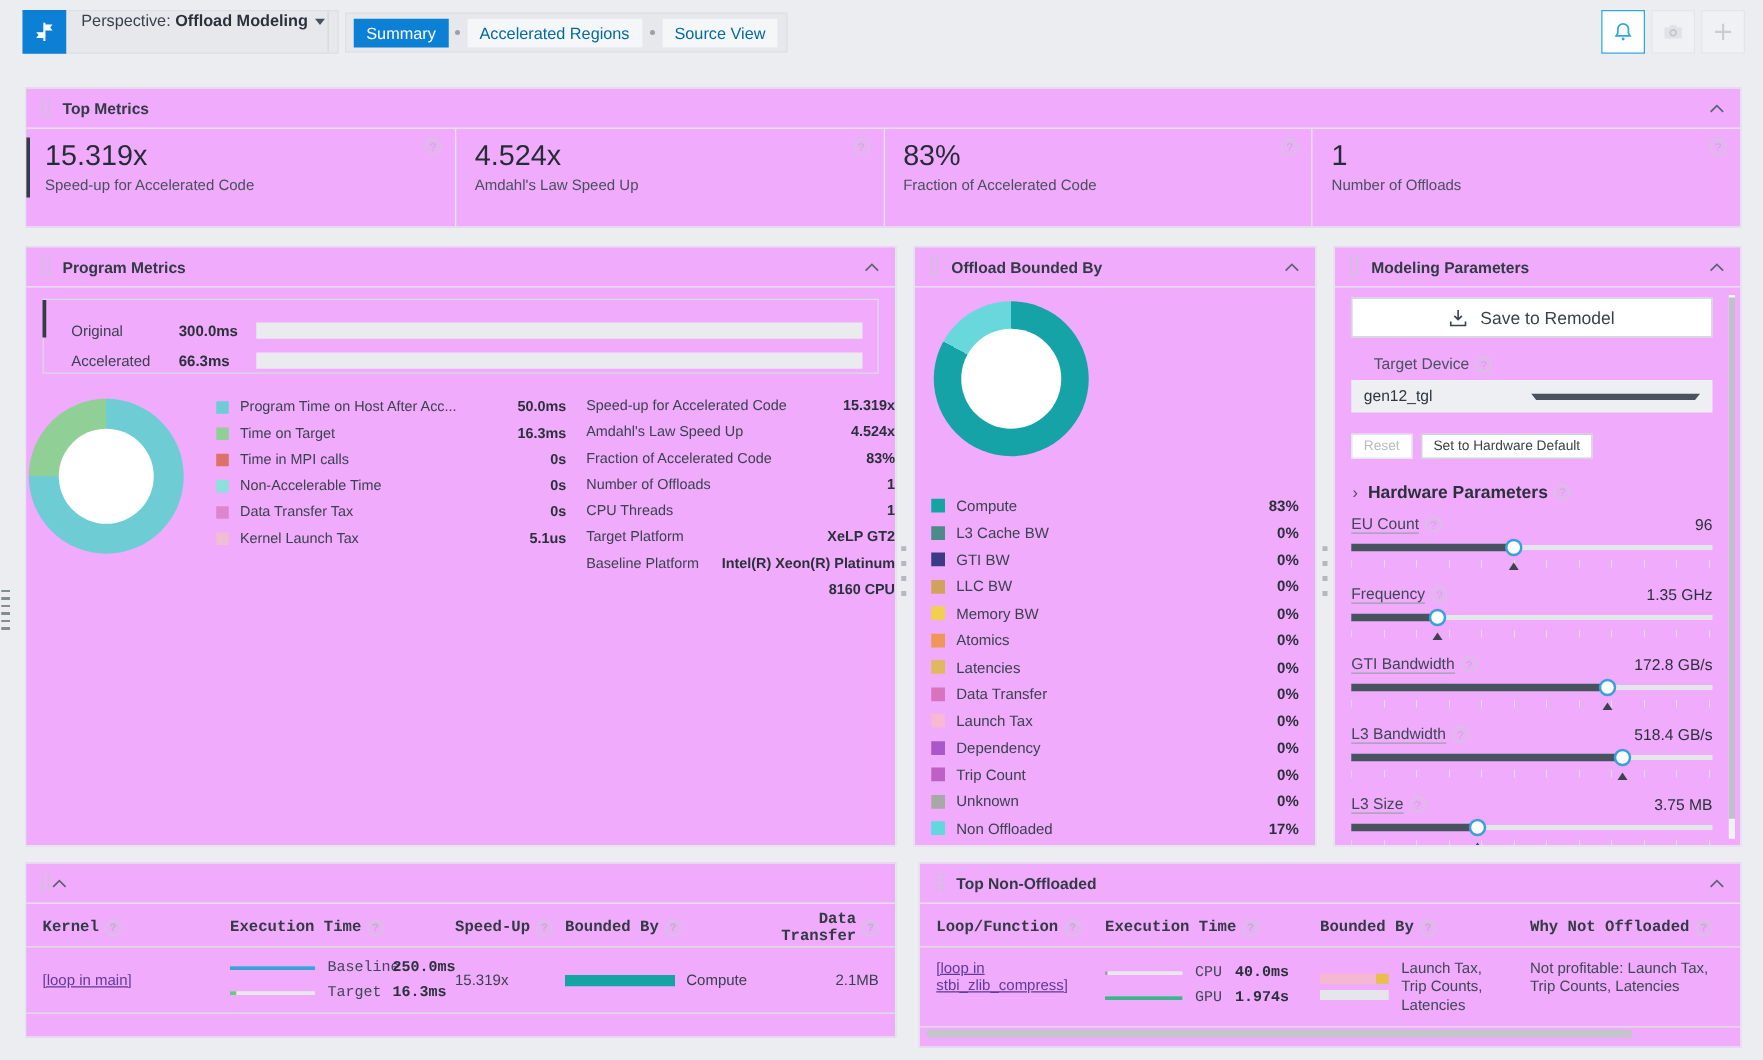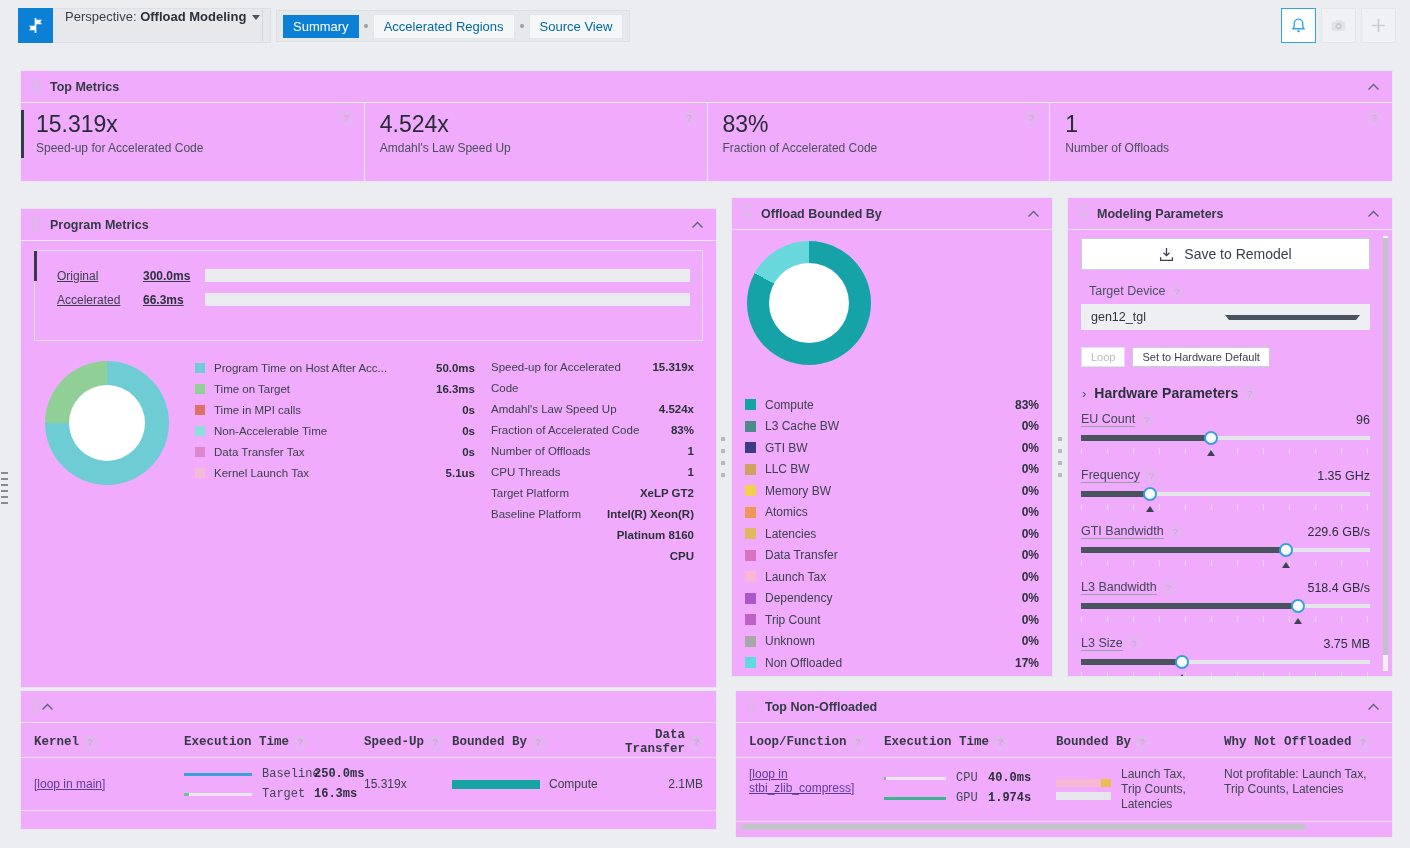--- a/index.html
+++ b/index.html
@@ -40,29 +40,29 @@
   
   .tm-cells { display:grid; grid-template-columns:repeat(4,1fr); height:78px; }
   .tm-cell { position:relative; padding:8px 14px 0 15px; border-left:1px solid #e5e8ec; }
   .tm-cell:first-child { border-left:none; }
   .tm-accent { position:absolute; left:0; top:7px; width:3px; height:48px; background:#343b46; }
   .tm-value { font-size:23px; color:#262c36; }
   .tm-label { font-size:12px; color:#49505c; margin-top:3px; }
   .tm-help { position:absolute; right:11px; top:8px; }
 
   
-  .pm-bars { position:relative; margin:9px 13px 0 13px; border:1px solid #d9dce1; padding:13px 12px 31px 12px;text-decoration:underline; }
+  .pm-bars { position:relative; margin:9px 13px 0 13px; border:1px solid #d9dce1; padding:13px 12px 0 12px; }
   .pm-accent { position:absolute; left:-1px; top:0px; width:3px; height:30px; background:#343b46; }
   .bar-row { display:grid; grid-template-columns:86px 62px 1fr; align-items:center; height:15px; margin:4px 0 9px 10px; }
   .bar-row:last-child { margin-bottom:2px; }
   .bar-label { font-size:12px; color:#3b424e; }
   .bar-value { font-size:12px; font-weight:bold; color:#2b313b; }
   .bar-track { height:13px; background:#e9ebee; position:relative; }
   .bar-fill { height:100%; }
-  .pm-grid { display:grid; grid-template-columns:152px 280px 1fr; padding:0 22px; margin-top:16px; }
+  .pm-grid { display:grid; grid-template-columns:152px 280px 1fr; padding:0 0; margin-top:16px; }
   .donut { position:relative; border-radius:50%; }
   .donut::after { content:""; position:absolute; background:#fff; border-radius:50%; }
   .donut.pm { width:124px; height:124px; margin:4px 0 0 2px; }
   .donut.pm::after { inset:24px; }
   .leg-row { display:flex; align-items:center; height:21px; font-size:11.5px; }
   .sw { width:10px; height:10px; flex:0 0 auto; margin-right:9px; }
   .leg-label { flex:1; color:#3b424e; white-space:nowrap; overflow:hidden; }
   .leg-value { font-weight:bold; color:#2b313b; margin-left:8px; }
   .pm-details { margin-left:16px; }
   .det-row { display:flex; font-size:11.5px; line-height:21px; }
@@ -73,21 +73,21 @@
   .donut.ob { width:124px; height:124px; margin:11px 0 0 15px; }
   .donut.ob::after { inset:22px; }
   .ob-legend { margin:29px 13px 0 13px; }
   .ob-legend .leg-row { height:21.5px; font-size:12px; }
   .ob-legend .sw { width:11px; height:11px; }
 
   
   .mp-body { padding:8px 22px 0 13px; position:relative; }
   .mp-save { width:100%; height:32px; background:#fff; border:1px solid #c9ced4; font-size:14px; color:#3a414d;
              display:flex; align-items:center; justify-content:center; gap:10px; cursor:pointer; font-family:inherit; }
-  .mp-label { font-size:12.5px; color:#4a5260; margin:14px 0 6px 8px; display:flex; align-items:center; }
+  .mp-label { font-size:12.5px; color:#4a5260; margin:14px 0 6px 18px; display:flex; align-items:center; }
   .mp-select { height:26px; background:#edeff2; display:flex; align-items:center; padding:0 10px; font-size:12.5px; color:#2f3640; cursor:pointer; }
   .mp-select span { flex:1; }
   .mp-btn-row { display:flex; gap:7px; margin-top:17px; }
   .mp-btn { font-size:11px; padding:3px 9px; background:#fff; border:1px solid #c9ced4; color:#3a414d; cursor:pointer; font-family:inherit; }
   .mp-btn.disabled { color:#b6bcc4; border-color:#e0e3e7; }
   .hw-hd { display:flex; align-items:center; margin:18px 0 6px 1px; }
   .hw-arrow { color:#49505c; font-size:13px; margin-right:8px; cursor:pointer; }
   .hw-title { font-size:14px; font-weight:bold; color:#2b313b; }
   .slider { margin-top:11px; }
   .s-top { display:flex; align-items:center; font-size:12.5px; }
@@ -202,21 +202,21 @@
         <span class="help tm-help"></span>
       </div>
       <div class="tm-cell">
         <div class="tm-value">1</div>
         <div class="tm-label">Number of Offloads</div>
         <span class="help tm-help"></span>
       </div>
     </div>
   </div>
 
-  <div class="panel" style="left:20px; top:208px; width:697px; height:480px;">
+  <div class="panel" style="left:20px; top:197px; width:697px; height:480px;">
     <div class="panel-hd">
       <span class="grip"></span>
       <span class="panel-title">Program Metrics</span>
       <span class="chev">
           <svg width="13" height="8" viewBox="0 0 13 8">
             <path d="M1.5 6.5 6.5 1.5 11.5 6.5" fill="none" stroke="#5a6472" stroke-width="1.4"></path>
           </svg>
         </span>
     </div>
     <div class="pm-bars">
@@ -399,21 +399,21 @@
       </button>
       <div class="mp-label">
           <span>Target Device</span>
           <span class="help"></span>
         </div>
       <div class="mp-select">
         <span>gen12_tgl</span>
         <span class="caret"></span>
       </div>
       <div class="mp-btn-row">
-        <button class="mp-btn disabled">Loop</button>
+        <button class="mp-btn disabled">Reset</button>
         <button class="mp-btn">Set to Hardware Default</button>
       </div>
       <div class="hw-hd">
         <span class="hw-arrow">›</span>
         <span class="hw-title">Hardware Parameters</span>
         <span class="help"></span>
       </div>
 
       <div class="slider">
         <div class="s-top">
@@ -442,21 +442,21 @@
             <span class="s-thumb" style="left: 24%;"></span>
           </div>
         <div class="s-ticks">
             <span class="s-mark" style="left: 24%;"></span>
           </div>
       </div>
       <div class="slider">
         <div class="s-top">
             <span class="s-label">GTI Bandwidth</span>
             <span class="help"></span>
-            <span class="s-val">229.6 GB/s</span>
+            <span class="s-val">172.8 GB/s</span>
           </div>
         <div class="s-track">
             <span class="s-rail"></span>
             <span class="s-fill" style="width: 71%;"></span>
             <span class="s-thumb" style="left: 71%;"></span>
           </div>
         <div class="s-ticks">
             <span class="s-mark" style="left: 71%;"></span>
           </div>
       </div>

